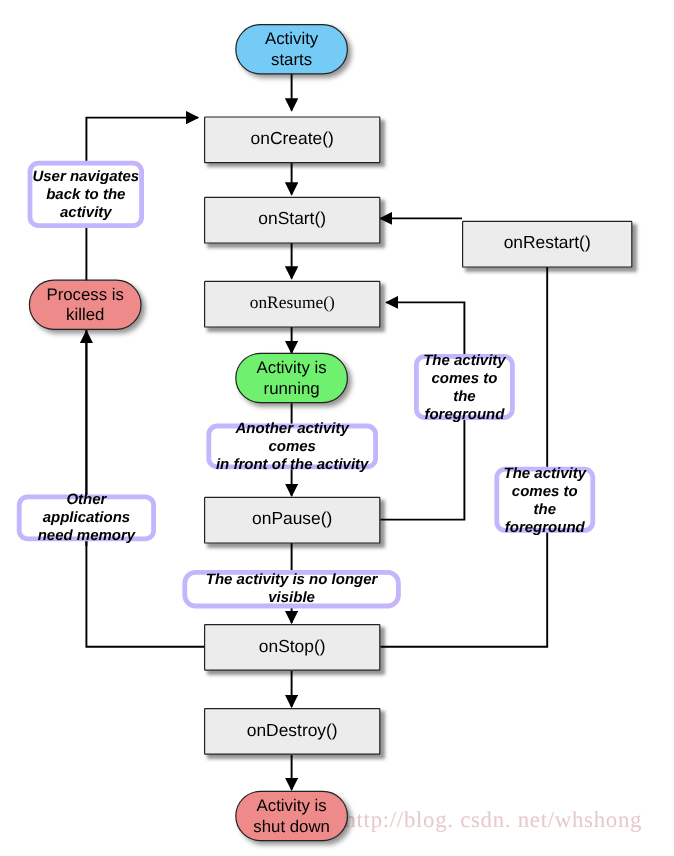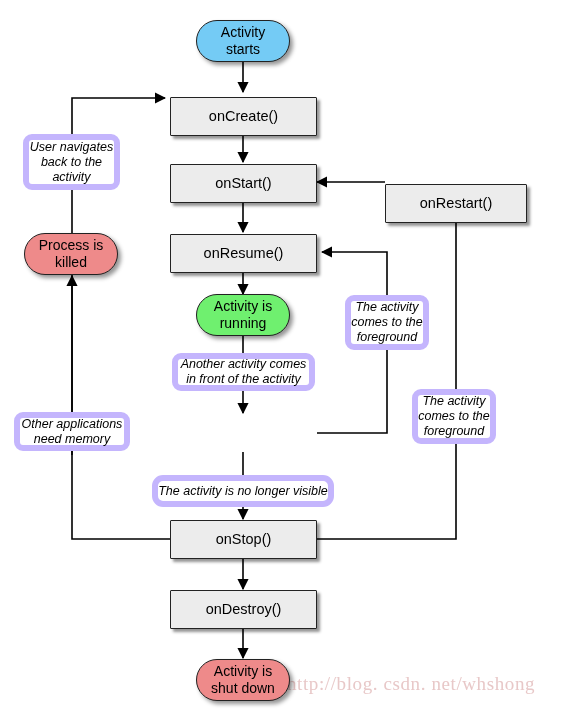--- a/index.html
+++ b/index.html
@@ -63,27 +63,28 @@
 
   
   .annot {
     position: absolute;
     box-sizing: border-box;
     display: flex;
     align-items: center;
     justify-content: center;
     text-align: center;
     background: #ffffff;
-    border: 6px solid #c4b5fd;
+    border: 4px solid #c4b5fd;
     border-radius: 9px;
     font-style: italic;
     font-size: 12.5px;
     color: #000000;
     line-height: 1.2;
     z-index: 6;
+    font-weight: bold;
   }
   .annot .annot-label { display: block; white-space: pre-line; }
   .annot.pill { border-radius: 11px; }
 
   
   #watermark {
     position: absolute;
     left: 287px;
     top: 673px;
     font-family: "Liberation Serif", serif;
@@ -142,29 +143,32 @@
   </div>
 
   <div class="node box" style="left:170px; top:97px; width:147px; height:39px;">
     <span class="node-label">onCreate()</span>
   </div>
 
   <div class="node box" style="left:170px; top:164px; width:147px; height:39px;">
     <span class="node-label">onStart()</span>
   </div>
 
-  <div class="node box" style="left:170px; top:234px; width:147px; height:39px;">
+  <div class="node box" style="left:170px; top:234px; width:147px; height:39px;font-family:Liberation Serif, serif;">
     <span class="node-label">onResume()</span>
   </div>
 
   <div class="node terminal green" style="left:196px; top:294px; width:94px; height:42px;">
     <span class="node-label">Activity is
 running</span>
   </div>
 
+  <div class="node box" style="left:170px; top:414px; width:147px; height:39px;">
+    <span class="node-label">onPause()</span>
+  </div>
 
   <div class="node box" style="left:170px; top:520px; width:147px; height:39px;">
     <span class="node-label">onStop()</span>
   </div>
 
   <div class="node box" style="left:170px; top:590px; width:147px; height:39px;">
     <span class="node-label">onDestroy()</span>
   </div>
 
   <div class="node box" style="left:385px; top:164px; width:142px; height:39px;margin-top:20px;">

